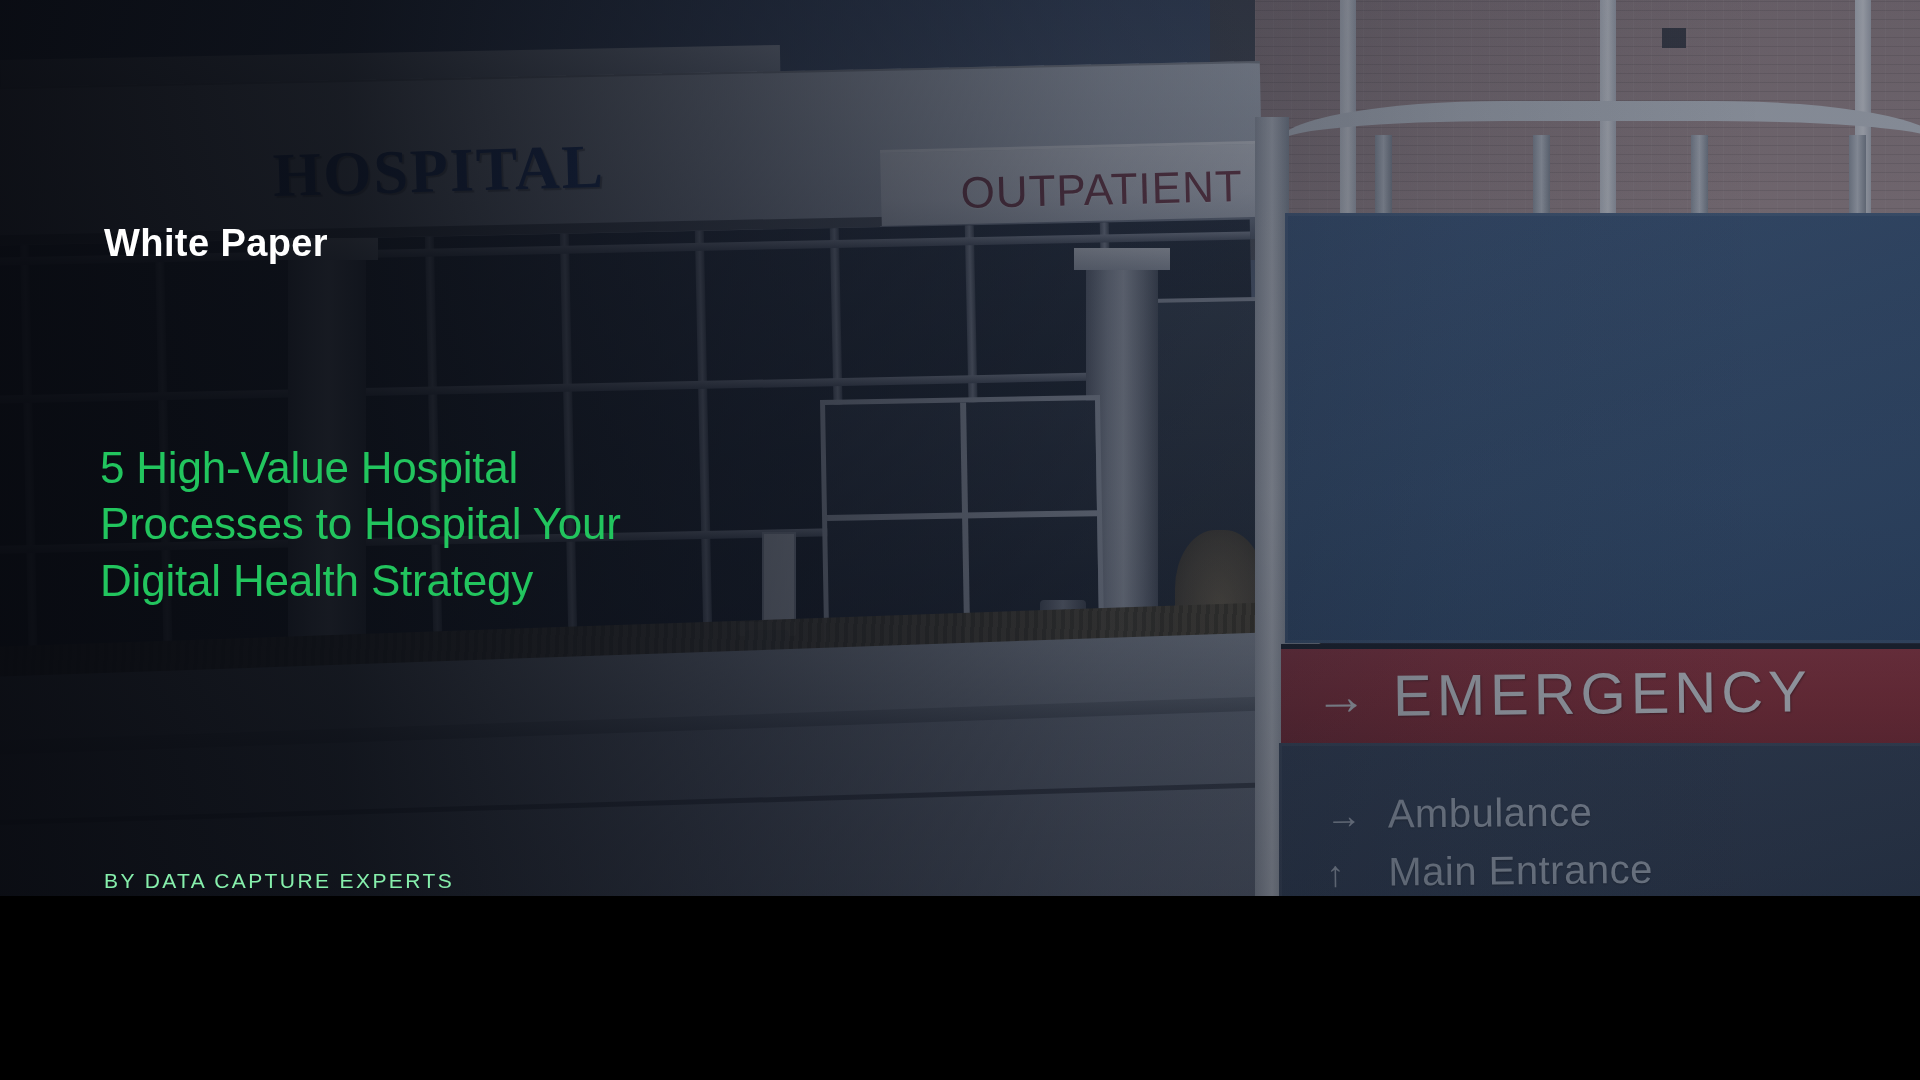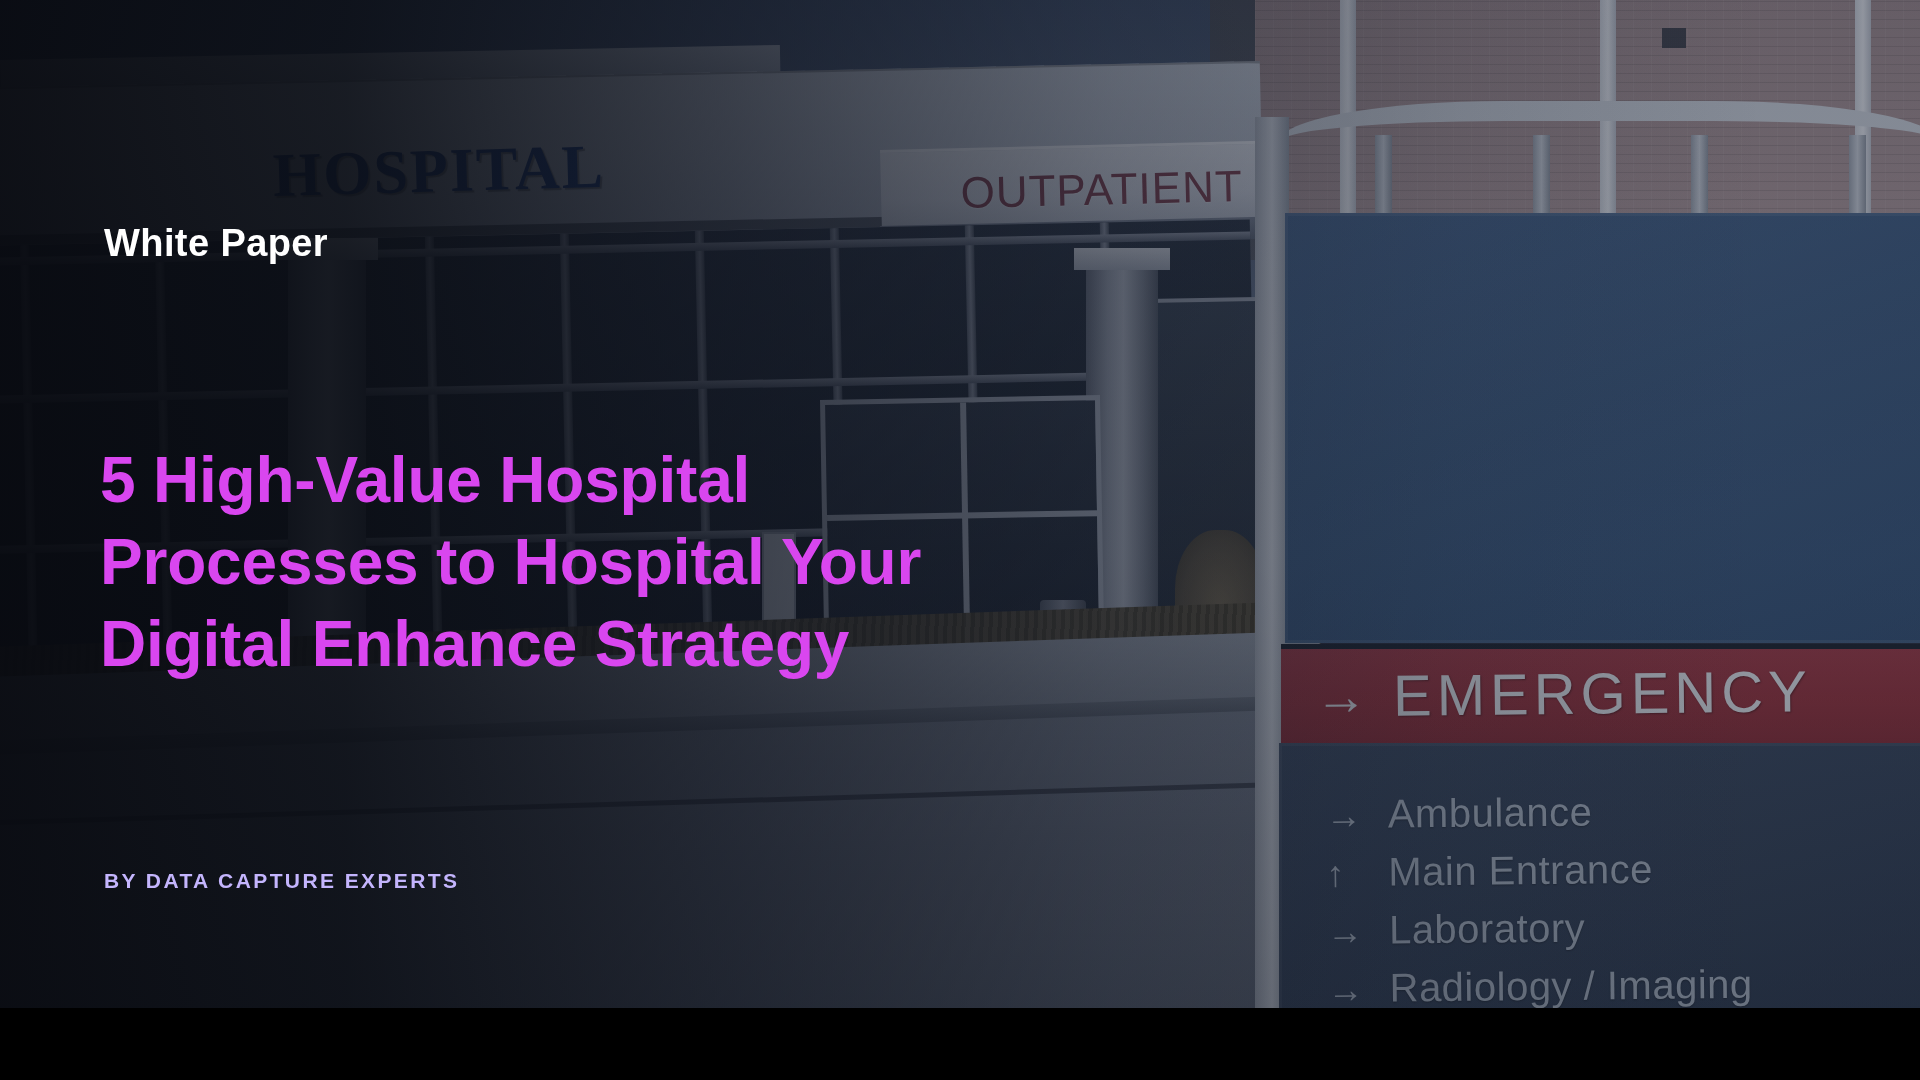--- a/index.html
+++ b/index.html
@@ -5,21 +5,21 @@
   html, body {
     margin: 0; padding: 0;
     background: #000;
   }
   body {
     font-family: "Liberation Sans", sans-serif;
   }
   .canvas {
     position: relative;
     width: 1920px;
-    height: 1008px;
+    height: 896px;
     overflow: hidden;
     background: #2a3040;
   }
 
   
   .photo { position: absolute; inset: 0; overflow: hidden; }
 
   
   .sky {
     position: absolute; left: 0; top: 0; width: 100%; height: 300px;
@@ -288,39 +288,39 @@
   
   .fg { position: absolute; inset: 0; }
   .eyebrow {
     position: absolute; left: 104px; top: 222px;
     font-size: 38px; font-weight: 700; color: #ffffff;
     letter-spacing: .4px;
   }
   .headline {
     position: absolute; left: 100px; top: 440px;
     width: 1020px;
-    font-size: 64px; font-weight: 700; color: #d946ef;
+    font-size: 44px; font-weight: 400; color: #22c55e;
     line-height: 1.28; letter-spacing: -.2px;
   }
   .headline .ln { display: block; white-space: nowrap; }
 
   .logo { position: absolute; left: 104px; top: 855px; }
   .logo-word {
     font-size: 68px; font-weight: 700; letter-spacing: -2px; line-height: 1;
     display: flex; align-items: flex-start;
   }
   .logo-dc2 { color: #e8943f; }
   .logo-vue { color: #ffffff; }
   .logo-reg {
     font-size: 26px; font-weight: 400; color: #ffffff;
     line-height: 1; margin-left: 4px; margin-top: 2px;
   }
   .logo-tag {
     margin-top: 14px;
-    font-size: 21px; letter-spacing: 2.4px; color: #c4b5fd; font-weight: 700;
+    font-size: 21px; letter-spacing: 2.4px; color: #86efac; font-weight: 400;
   }
 </style>
 </head>
 <body>
 
 <div class="canvas">
 
   <div class="photo">
 
     <div class="sky"></div>
@@ -435,21 +435,21 @@
   <div class="tint-global"></div>
   <div class="tint-left"></div>
 
   <div class="fg">
 
     <div class="eyebrow">White Paper</div>
 
     <div class="headline">
       <span class="ln">5 High-Value Hospital</span>
       <span class="ln">Processes to Hospital Your</span>
-      <span class="ln">Digital Enhance Strategy</span>
+      <span class="ln">Digital Health Strategy</span>
     </div>
 
     <div class="logo">
       <div class="logo-tag">BY DATA CAPTURE EXPERTS</div>
     </div>
 
   </div>
 
 </div>
 

